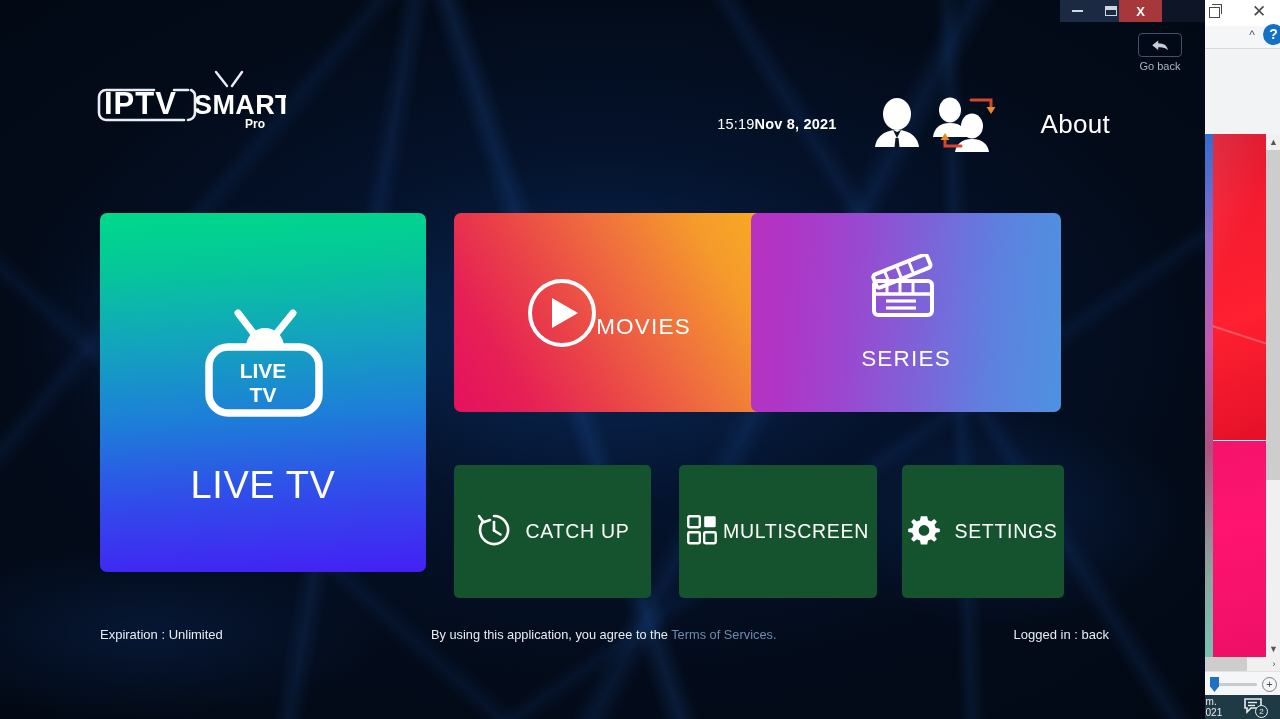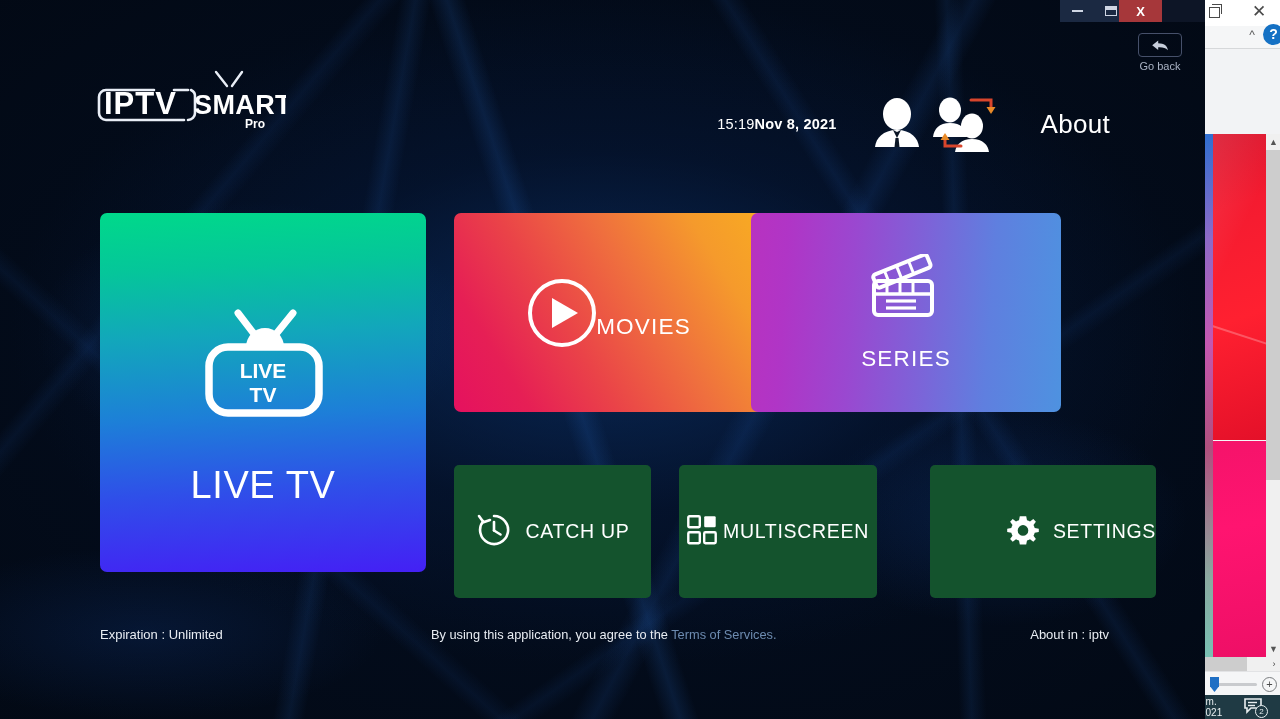--- a/index.html
+++ b/index.html
@@ -172,21 +172,21 @@
   }
   #series-icon { width:74px; height:66px; position:relative; }
   #series-label { color:#fff; font-size:22.5px; letter-spacing:1.2px; margin-top:26px; }
 
   .tile-green {
     position:absolute; top:437px; height:133px; border-radius:5px; background:#14532d;
     display:flex; align-items:center; justify-content:center; cursor:pointer;margin-top:28px;
   }
   #tile-catchup { left:454px; width:197px; }
   #tile-multiscreen { left:679px; width:198px; }
-  #tile-settings { left:930px; width:226px;justify-content:flex-end; }
+  #tile-settings { left:902px; width:162px; }
   .tile-green .g-label { color:#fff; font-size:19.5px; letter-spacing:.7px; }
   .g-icon { position:relative; flex:0 0 auto; }
 
   
   #footer-left { position:absolute; left:100px; top:627px; color:#e8ecf2; font-size:13px; }
   #footer-center { position:absolute; left:431px; top:627px; color:#e8ecf2; font-size:12.8px; }
   #footer-center .tos { color:#6d8bb0; cursor:pointer; }
   #footer-right { position:absolute; right:96px; top:627px; color:#e8ecf2; font-size:13px; }
 </style>
 </head>
@@ -387,14 +387,14 @@
         <path fill="#ffffff" d="M16 2.2 L19.2 2.2 L20.0 6.3 A10.4 10.4 0 0 1 23.0 7.5 L26.3 5.1 L28.9 7.7 L26.5 11.0 A10.4 10.4 0 0 1 27.7 14.0 L31.8 14.8 L31.8 18.0 L27.7 18.8 A10.4 10.4 0 0 1 26.5 21.8 L28.9 25.1 L26.3 27.7 L23.0 25.3 A10.4 10.4 0 0 1 20.0 26.5 L19.2 30.6 L16 30.6 L12.8 30.6 L12.0 26.5 A10.4 10.4 0 0 1 9.0 25.3 L5.7 27.7 L3.1 25.1 L5.5 21.8 A10.4 10.4 0 0 1 4.3 18.8 L0.2 18.0 L0.2 14.8 L4.3 14.0 A10.4 10.4 0 0 1 5.5 11.0 L3.1 7.7 L5.7 5.1 L9.0 7.5 A10.4 10.4 0 0 1 12.0 6.3 L12.8 2.2 Z M16 11.1 A5.3 5.3 0 1 0 16 21.7 A5.3 5.3 0 1 0 16 11.1 Z"></path>
       </svg>
     </span>
     <span class="g-label">SETTINGS</span>
   </div>
 
   <div id="footer-left">Expiration : Unlimited</div>
   <div id="footer-center">
     <span>By using this application, you agree to the </span><span class="tos">Terms of Services.</span>
   </div>
-  <div id="footer-right">About in : iptv</div>
+  <div id="footer-right">Logged in : back</div>
 </div>
 
 </body></html>

